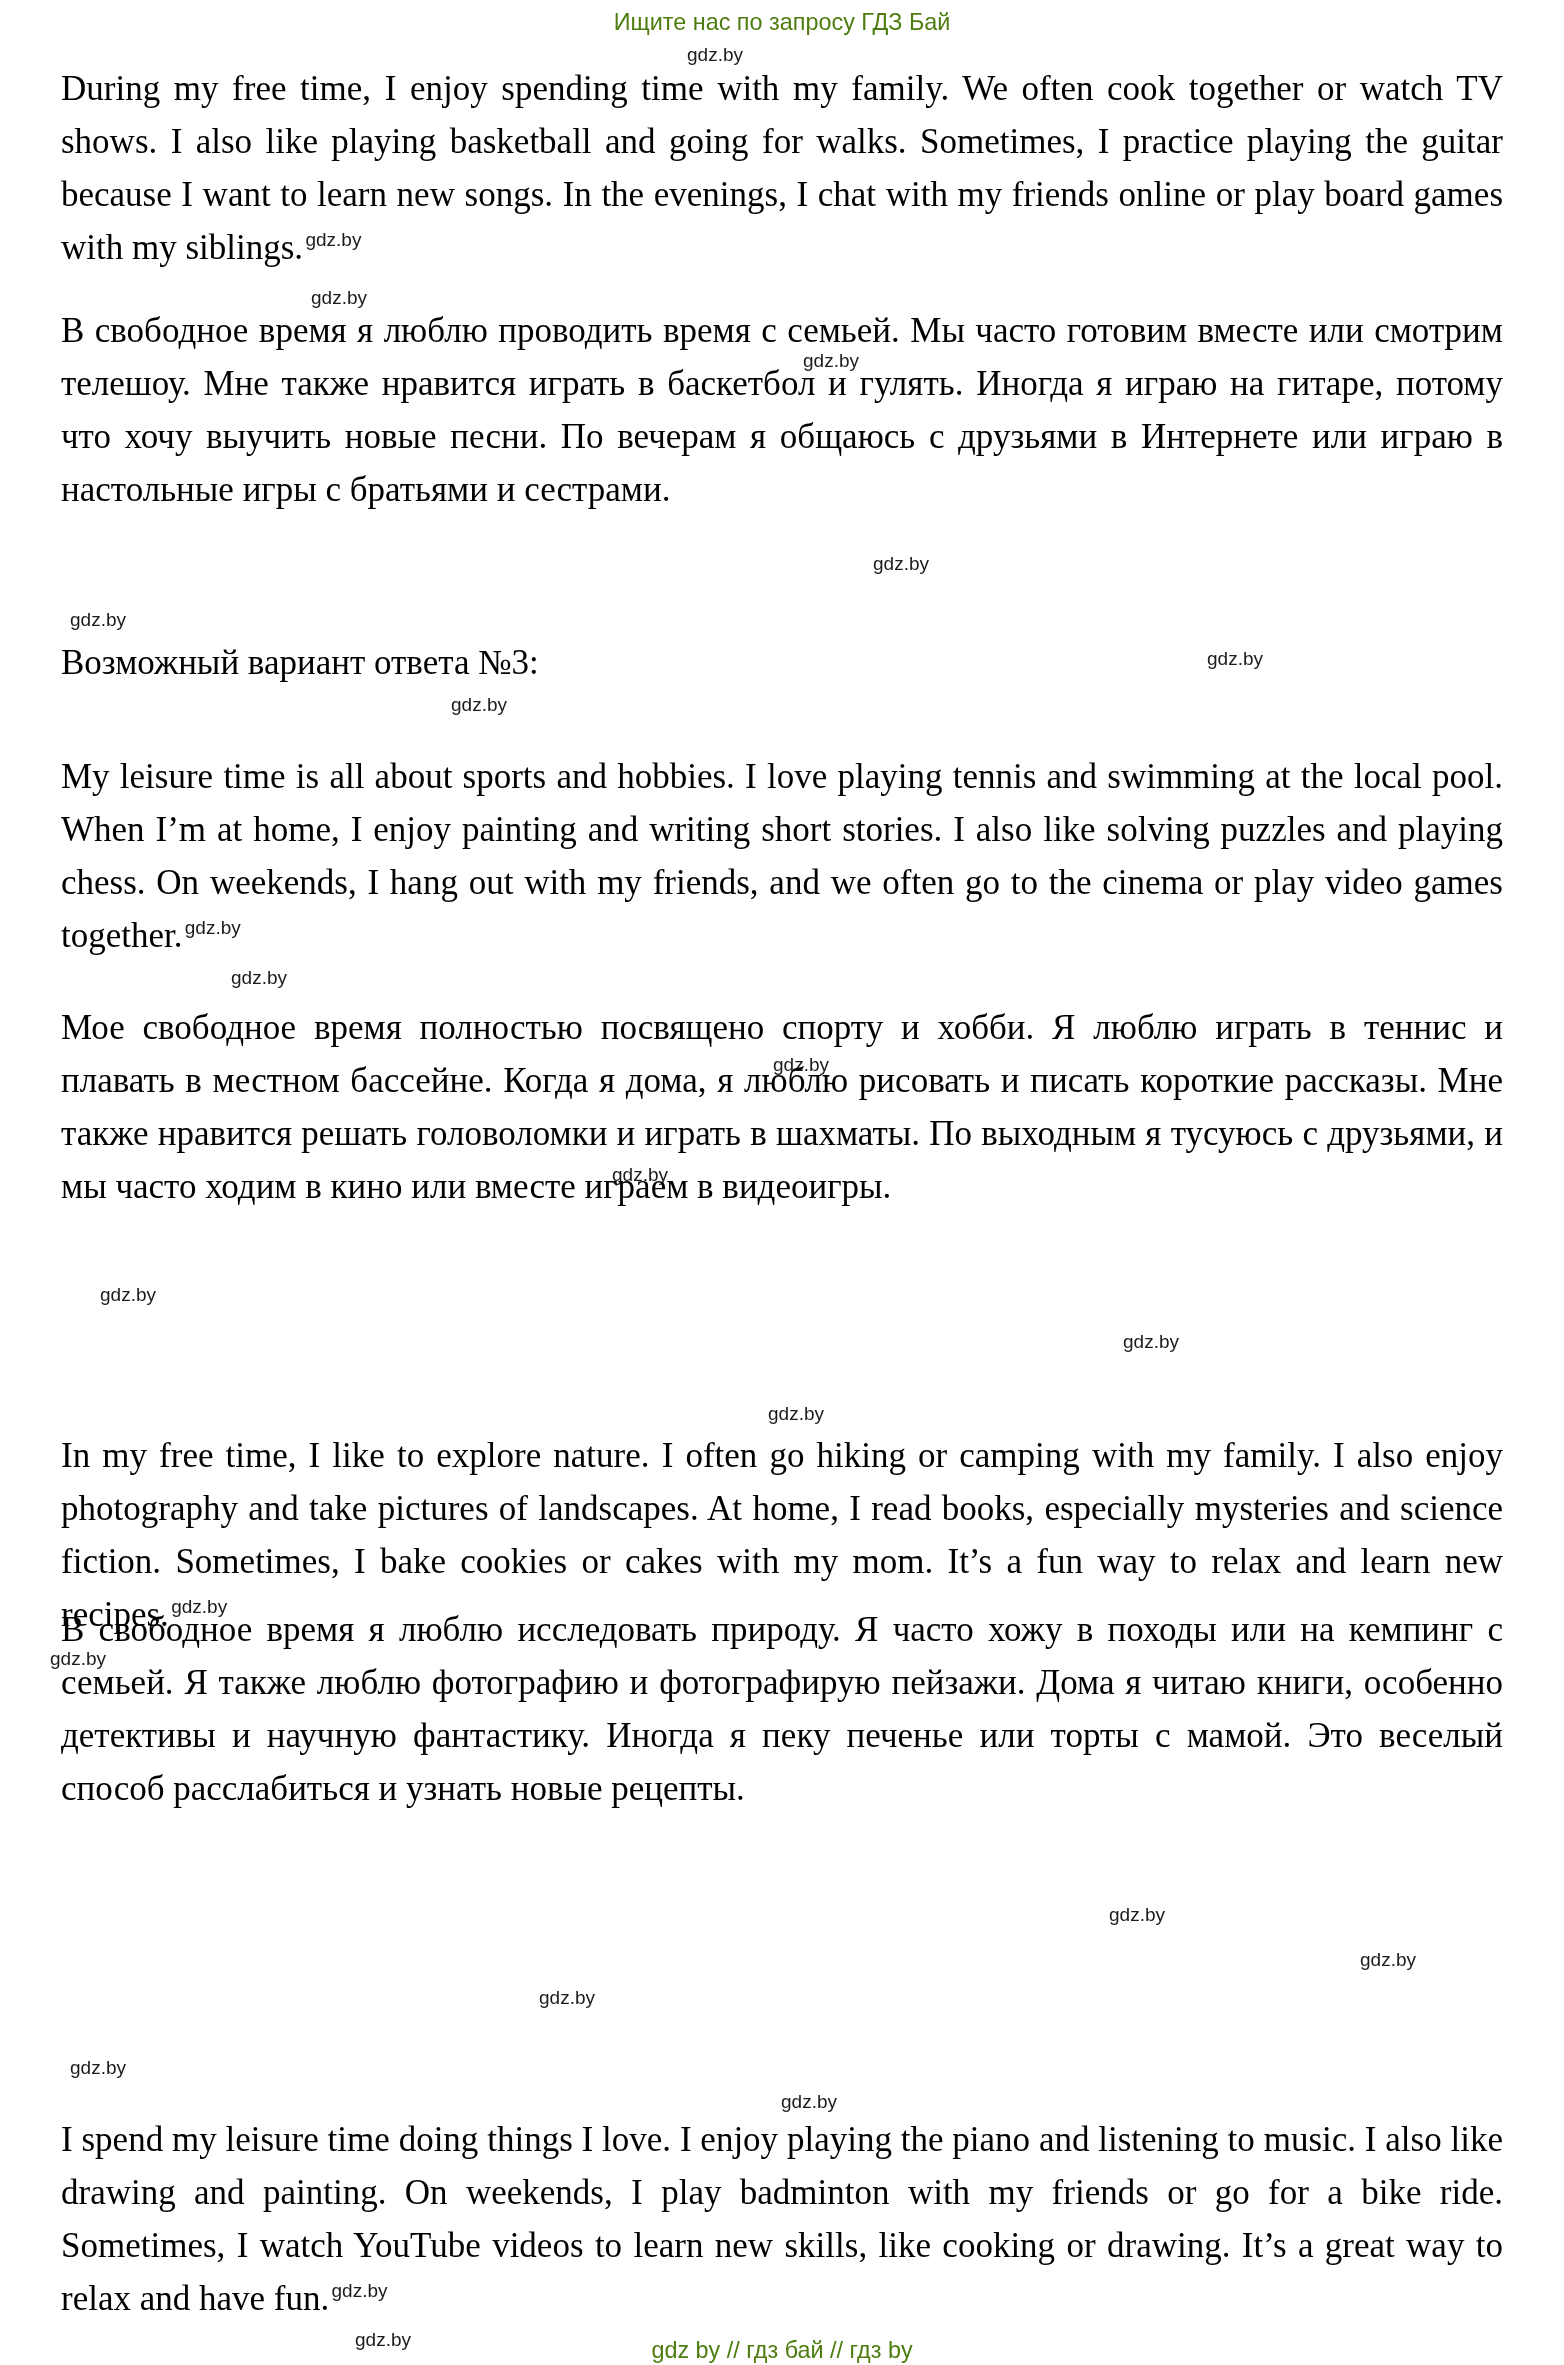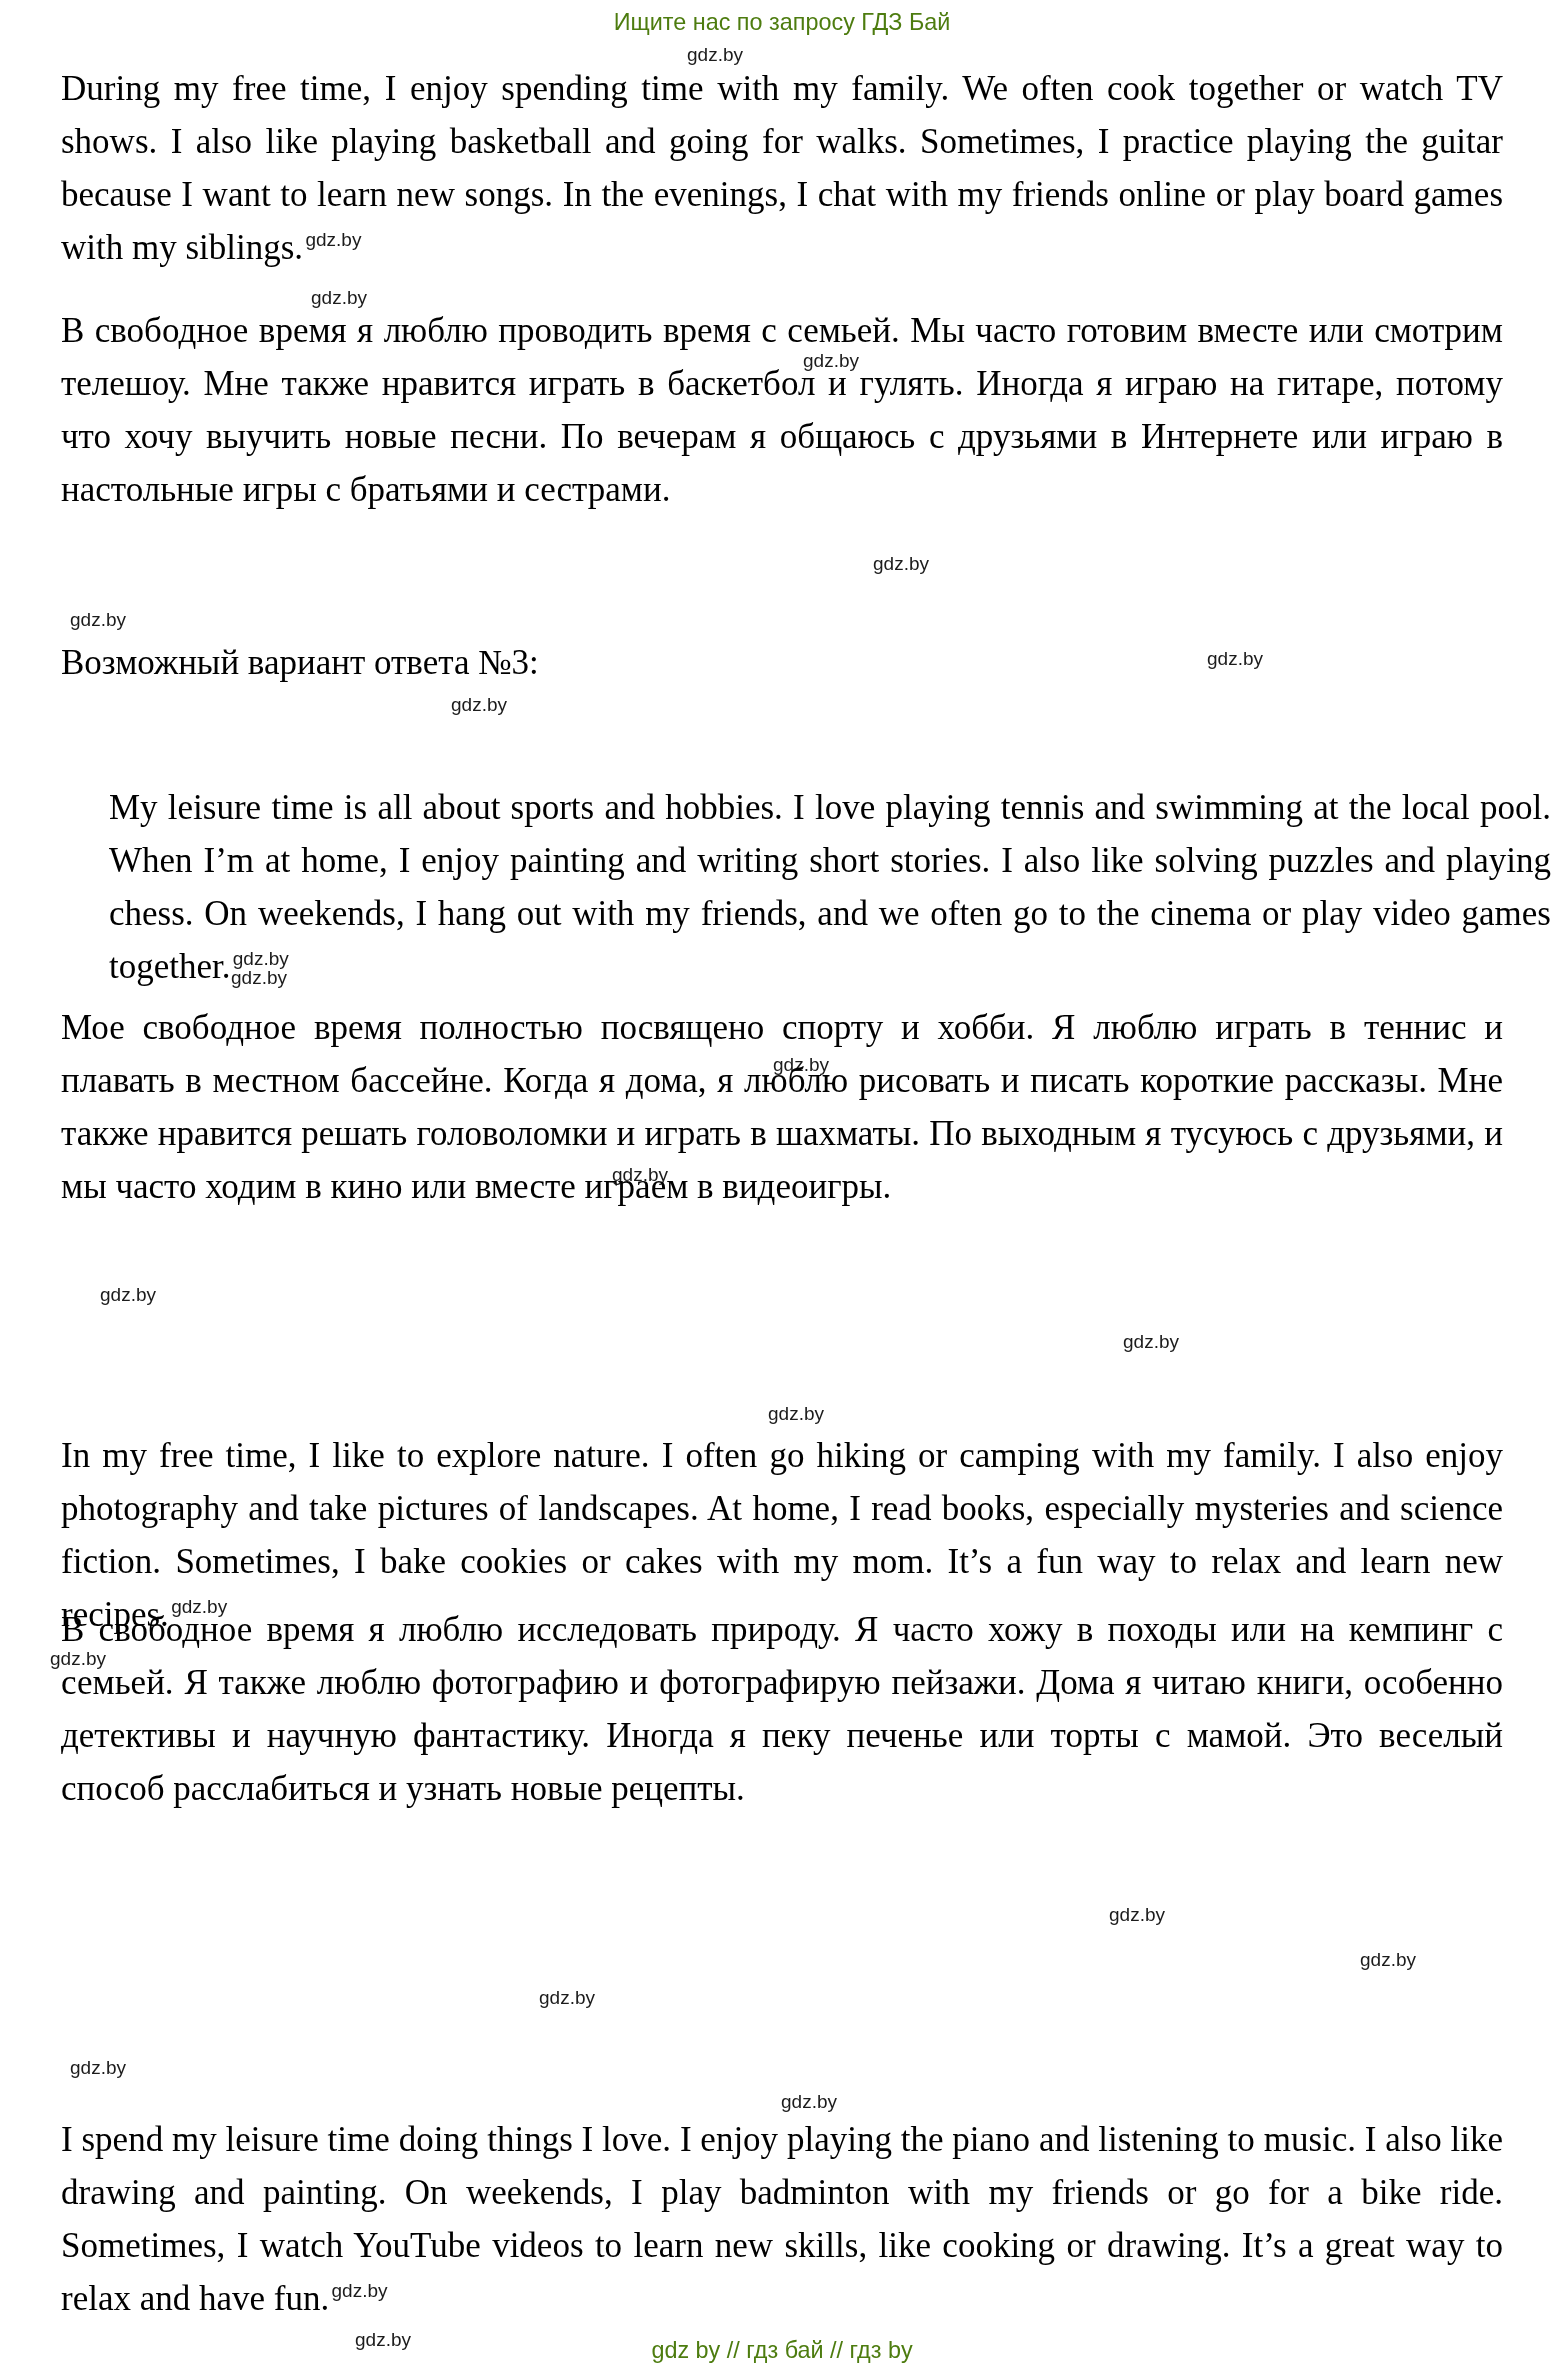--- a/index.html
+++ b/index.html
@@ -89,21 +89,21 @@
   <p class="body-par" style="top:62px;">
     <span>During my free time, I enjoy spending time with my family. We often cook together or watch TV shows. I also like playing basketball and going for walks. Sometimes, I practice playing the guitar because I want to learn new songs. In the evenings, I chat with my friends online or play board games with my siblings.</span><span class="wm-sup">gdz.by</span>
   </p>
 
   <p class="body-par" style="top:304px;">
     <span>В свободное время я люблю проводить время с семьей. Мы часто готовим вместе или смотрим телешоу. Мне также нравится играть в баскетбол и гулять. Иногда я играю на гитаре, потому что хочу выучить новые песни. По вечерам я общаюсь с друзьями в Интернете или играю в настольные игры с братьями и сестрами.</span>
   </p>
 
   <div class="heading" style="top:637px;">Возможный вариант ответа №3:</div>
 
-  <p class="body-par" style="top:781px;margin-left:48px;">
+  <p class="body-par" style="top:750px;">
     <span>My leisure time is all about sports and hobbies. I love playing tennis and swimming at the local pool. When I’m at home, I enjoy painting and writing short stories. I also like solving puzzles and playing chess. On weekends, I hang out with my friends, and we often go to the cinema or play video games together.</span><span class="wm-sup">gdz.by</span>
   </p>
 
   <p class="body-par" style="top:1001px;">
     <span>Мое свободное время полностью посвящено спорту и хобби. Я люблю играть в теннис и плавать в местном бассейне. Когда я дома, я люблю рисовать и писать короткие рассказы. Мне также нравится решать головоломки и играть в шахматы. По выходным я тусуюсь с друзьями, и мы часто ходим в кино или вместе играем в видеоигры.</span>
   </p>
 
 
   <p class="body-par" style="top:1429px;">
     <span>In my free time, I like to explore nature. I often go hiking or camping with my family. I also enjoy photography and take pictures of landscapes. At home, I read books, especially mysteries and science fiction. Sometimes, I bake cookies or cakes with my mom. It’s a fun way to relax and learn new recipes.</span><span class="wm-sup">gdz.by</span>

